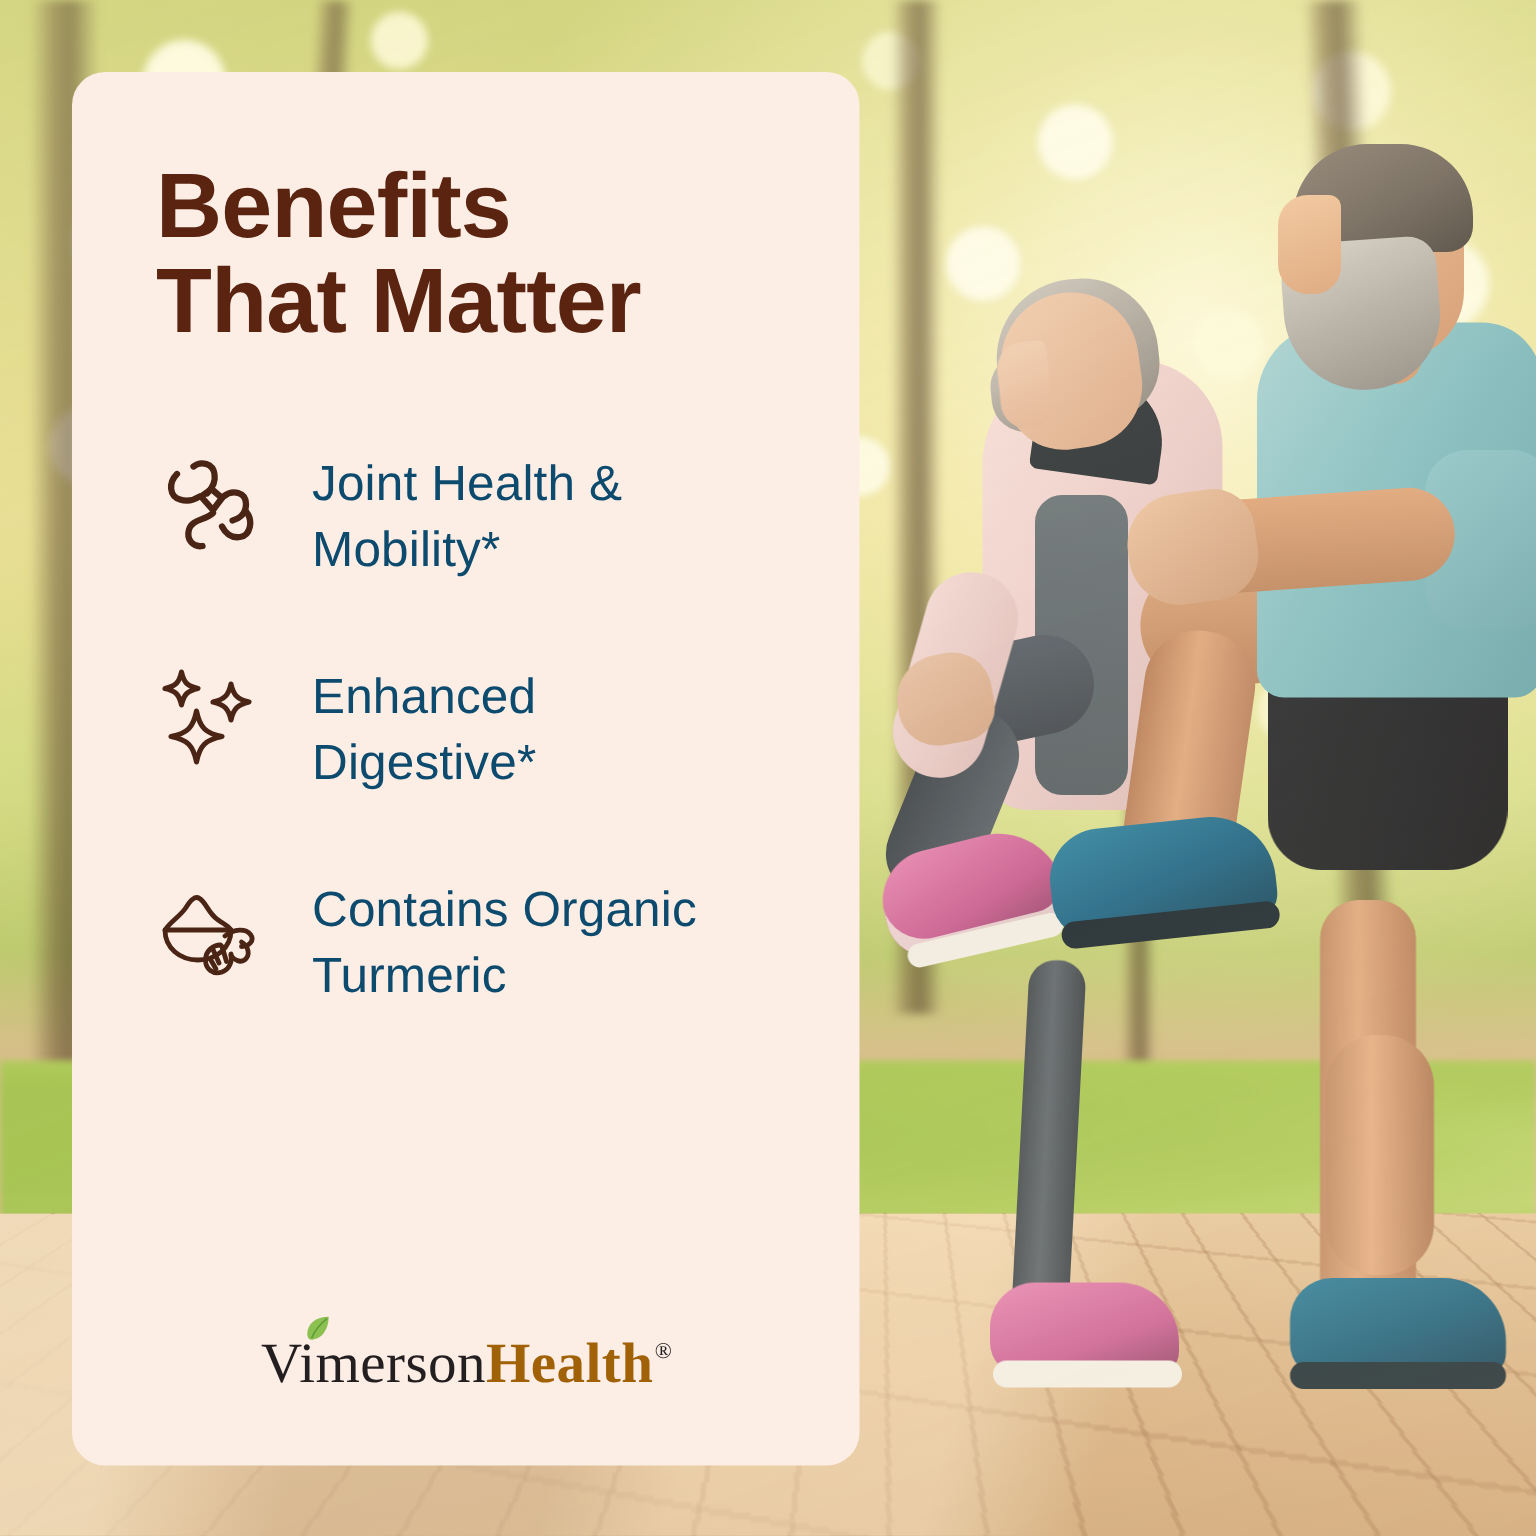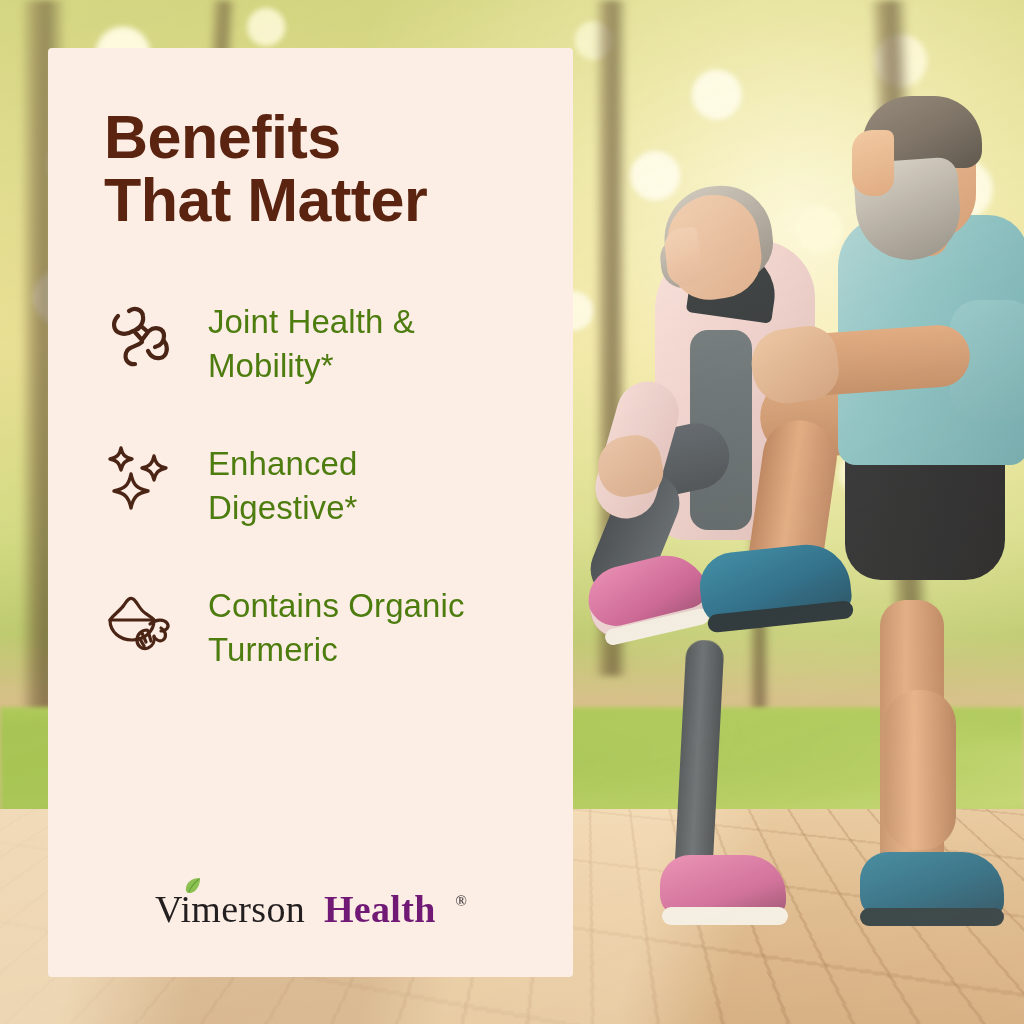--- a/index.html
+++ b/index.html
@@ -137,58 +137,58 @@
   .m-face   { left:852px; top:130px; width:42px; height:66px; background:linear-gradient(160deg,#f1c69f,#dca57c); border-radius:20px 8px 18px 20px; }
 
   
   .warm { position:absolute; inset:0; background:linear-gradient(160deg, rgba(255,240,190,.22), rgba(255,225,180,.08) 45%, rgba(255,235,200,.18)); pointer-events:none; }
 
   
   .card {
     position:absolute; left:48px; top:48px;
     width:525px; height:929px;
     background:#FCEDE5;
-    border-radius:4px;
+    border-radius:22px;
     padding:58px 46px 0 56px;
   }
   .headline {
     color:#5A2410;
     font-weight:bold;
     font-size:61px;
     line-height:1.03;
     letter-spacing:-0.5px;
     white-space:pre-line;
   }
   .benefits { margin-top:66px; }
   .benefit {
     display:flex; align-items:flex-start;
     gap:30px;
     margin-bottom:46px;
     min-height:96px;
   }
   .b-icon { flex:0 0 74px; width:74px; height:74px; margin-top:2px; }
   .b-icon svg { width:100%; height:100%; display:block; }
   .b-label {
-    color:#4d7c0f;
+    color:#0c4a6e;
     font-size:33px;
     font-weight:300;
     line-height:1.33;
     letter-spacing:0.1px;
     white-space:pre-line;
     padding-top:2px;
   }
 
   
   .logo-wrap {
     position:absolute; left:0; right:0; bottom:46px;
     display:flex; justify-content:center; align-items:flex-end;
   }
-  .logo { position:relative; display:flex; align-items:baseline; font-family:"Liberation Serif", serif;gap:19px; }
+  .logo { position:relative; display:flex; align-items:baseline; font-family:"Liberation Serif", serif; }
   .logo-a { color:#231f20; font-size:38px; letter-spacing:0.3px; }
-  .logo-b { color:#701a75; font-size:38px; font-weight:bold; letter-spacing:0.3px; margin-left:0; }
+  .logo-b { color:#a16207; font-size:38px; font-weight:bold; letter-spacing:0.3px; margin-left:0; }
   .logo-r { color:#231f20; font-size:15px; position:relative; top:-16px; left:1px; }
   .leaf { position:absolute; left:28px; top:-11px; width:19px; height:19px; }
 </style>
 </head>
 <body>
 
 <div class="photo">
   <div class="bokeh"></div>
   <div class="trunk t1"></div>
   <div class="trunk t2"></div>

